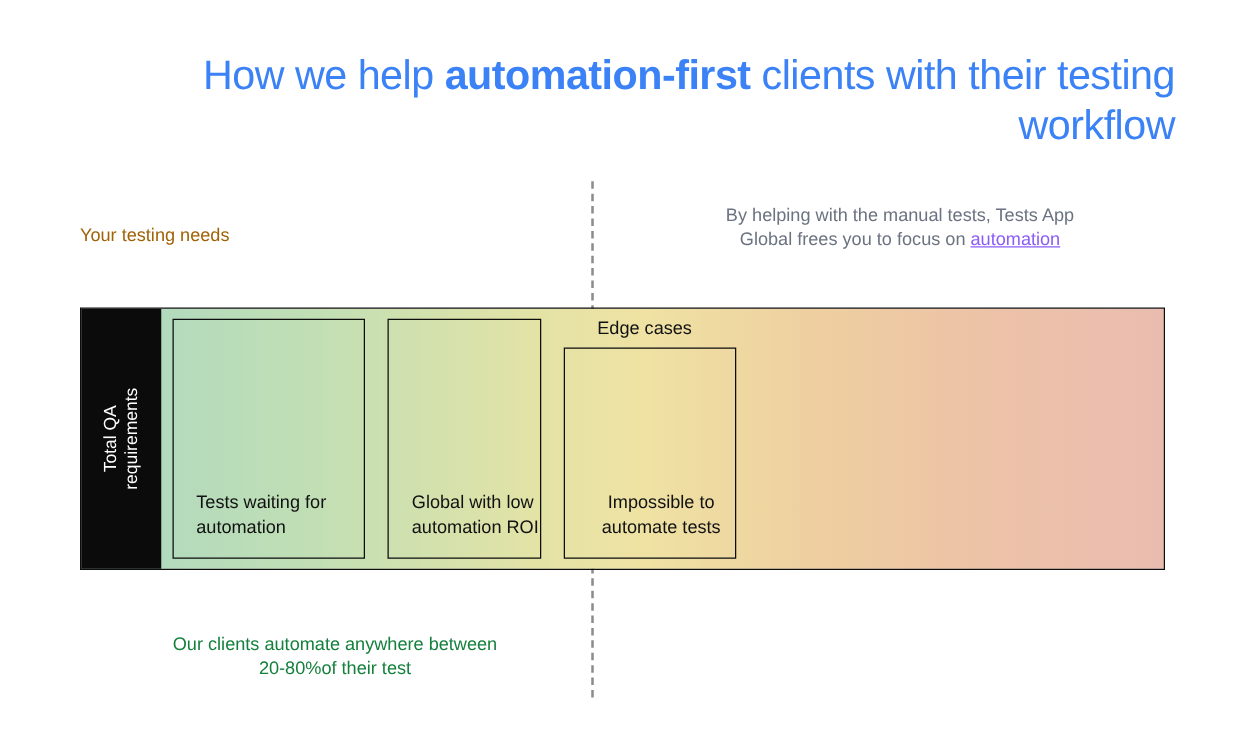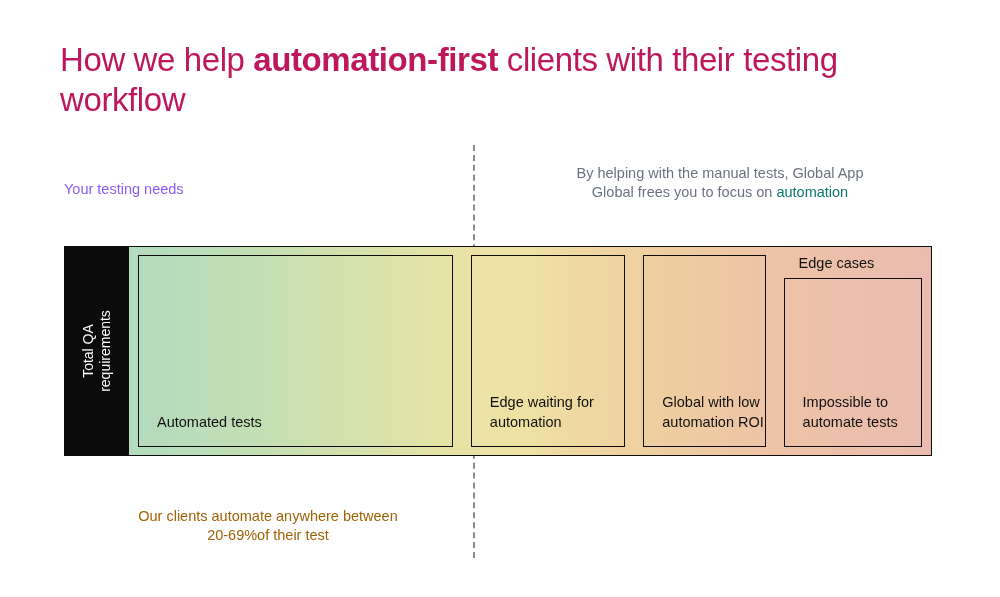--- a/index.html
+++ b/index.html
@@ -15,26 +15,26 @@
     overflow: hidden;
     position: relative;
   }
 
   
   .title {
     position: absolute;
     left: 60px;
     top: 40px;
     width: 880px;
-    text-align: left;
+    text-align: right;
     font-size: 33px;
     line-height: 40px;
     font-weight: 700;
     letter-spacing: -0.4px;
-    color: #be185d;
+    color: #3b82f6;
   }
   .title .light { font-weight: 500; }
   .title .heavy { font-weight: 800; }
 
   
   .divider {
     position: absolute;
     left: 473px;
     top: 145px;
     width: 0;
@@ -43,45 +43,46 @@
     z-index: 1;
   }
 
   
   .note-left {
     position: absolute;
     left: 64px;
     top: 180px;
     font-size: 14.5px;
     line-height: 19px;
-    color: #8b5cf6;
+    color: #a16207;
   }
   .note-right {
     position: absolute;
     left: 520px;
     top: 164px;
     width: 400px;
     text-align: center;
     font-size: 14.5px;
     line-height: 19px;
     color: #6b7280;
   }
   .note-right .link {
-    color: #0f766e;
+    text-decoration: underline;
+    color: #8b5cf6;
     cursor: pointer;
   }
   .note-bottom {
     position: absolute;
     left: 68px;
     top: 507px;
     width: 400px;
     text-align: center;
     font-size: 14.5px;
     line-height: 19px;
-    color: #a16207;
+    color: #15803d;
   }
 
   
   .bar {
     position: absolute;
     left: 64px;
     top: 246px;
     width: 868px;
     height: 210px;
     border: 1.5px solid #0d0d0d;
@@ -134,75 +135,70 @@
     position: absolute;
     left: 9px;
     right: 9px;
     top: 8px;
     bottom: 8px;
     border: 1.5px solid #0d0d0d;
     box-sizing: border-box;
     display: flex;
     align-items: flex-end;
   }
-  .inner-box.offset-top { top: 31px; }
+  .inner-box.offset-top { top: 31px; text-align: center; }
 
   .inner-label {
     padding: 0 0 14px 18px;
     font-size: 14.5px;
     line-height: 20px;
     color: #111111;
   }
 
   .region-toplabel {
     position: absolute;
-    left: 14px;
+    left: 26px;
     top: 7px;
     font-size: 14.5px;
     line-height: 19px;
     color: #111111;
     z-index: 3;
     padding-left: 10px;
   }
 </style>
 </head>
 <body>
 
 <div class="title">
   <span class="light">How we help </span><span class="heavy">automation-first</span><span class="light"> clients with their testing workflow</span>
 </div>
 
 <div class="divider"></div>
 
 <div class="note-left">Your testing needs</div>
 
 <div class="note-right">
-  <span>By helping with the manual tests, Global App</span><br>
+  <span>By helping with the manual tests, Tests App</span><br>
   <span>Global frees you to focus on </span><span class="link">automation</span>
 </div>
 
 <div class="bar">
 
   <div class="axis-block">
     <div class="axis-label">
       <span>Total QA<br>requirements</span>
     </div>
   </div>
 
   <div class="regions">
 
-    <div class="region" style="flex: 0 0 41.5%;">
-      <div class="inner-box">
-        <div class="inner-label">Automated tests</div>
-      </div>
-    </div>
 
     <div class="region" style="flex: 0 0 21.5%;">
       <div class="inner-box">
-        <div class="inner-label">Edge waiting for automation</div>
+        <div class="inner-label">Tests waiting for automation</div>
       </div>
     </div>
 
     <div class="region" style="flex: 0 0 17.5%;">
       <div class="inner-box">
         <div class="inner-label">Global with low automation ROI</div>
       </div>
     </div>
 
     <div class="region" style="flex: 0 0 19.5%;">
@@ -210,14 +206,14 @@
       <div class="inner-box offset-top">
         <div class="inner-label">Impossible to automate tests</div>
       </div>
     </div>
 
   </div>
 </div>
 
 <div class="note-bottom">
   <span>Our clients automate anywhere between</span><br>
-  <span>20-69%of their test</span>
+  <span>20-80%of their test</span>
 </div>
 
 </body></html>

